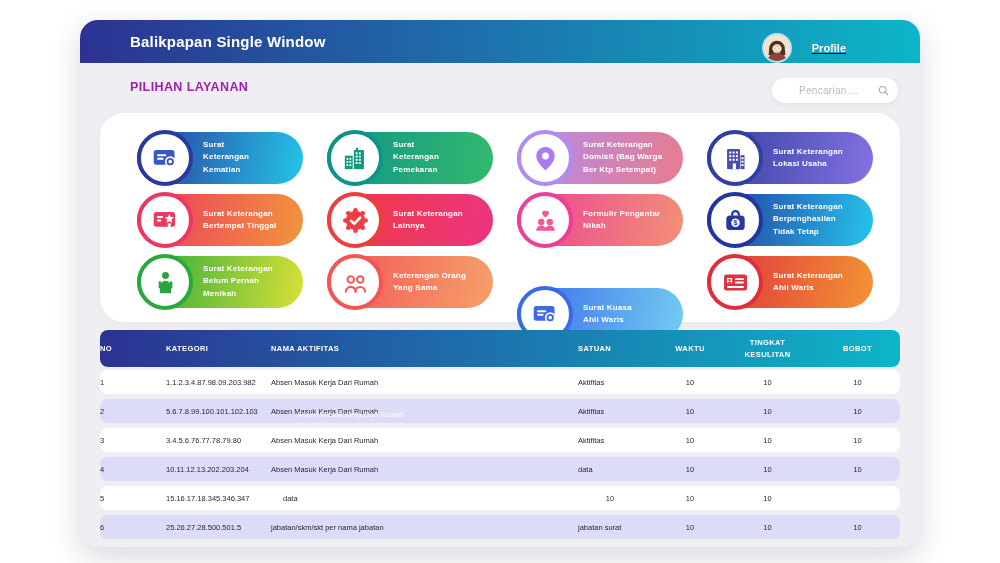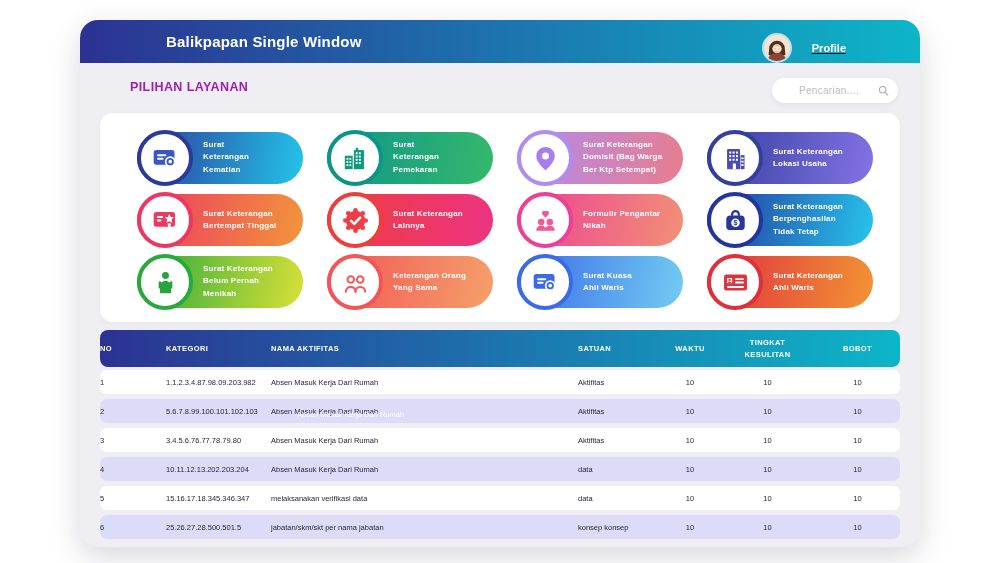--- a/index.html
+++ b/index.html
@@ -8,21 +8,21 @@
   .stage { position:relative; width:1000px; height:563px; background:#fff; }
 
   .window { position:absolute; left:80px; top:20px; width:840px; height:527px;
             background:#efeff3; border-radius:18px;
             box-shadow:0 10px 30px rgba(40,40,80,.18); }
 
   
   .appbar { position:absolute; top:0; left:0; right:0; height:43px;
             border-radius:18px 18px 0 0;
             background:linear-gradient(90deg,#2c3292,#0db5c8);
-            display:flex; align-items:center;padding-left:36px; }
+            display:flex; align-items:center; }
   .app-title { margin-left:50px; color:#fff; font-size:15px; font-weight:bold; letter-spacing:.2px; }
   .profile { position:absolute; right:74px; top:0; height:55px; display:flex; align-items:center; gap:22px; cursor:pointer;text-decoration:underline; }
   .avatar { width:26px; height:26px; border-radius:50%; overflow:hidden;
             box-shadow:0 0 0 2px rgba(255,255,255,.7); background:#f4e3cf; flex:none; }
   .avatar svg { display:block; width:26px; height:26px; }
   .profile-label { color:#fff; font-size:11px; font-weight:bold; }
 
   
   .section-title { position:absolute; left:50px; top:60px; font-size:12.5px; font-weight:bold;
                    color:#a21caf; letter-spacing:.4px; }
@@ -30,21 +30,21 @@
             background:#fff; border-radius:13px; box-shadow:0 2px 6px rgba(0,0,0,.06); }
   .search input { position:absolute; inset:0; border:none; outline:none; background:transparent;
                   border-radius:13px; padding:0 26px 0 14px; font-size:10px; color:#555;
                   font-family:Liberation Sans, sans-serif;text-align:center; }
   .search input::placeholder { color:#b9b9c4; letter-spacing:.3px; }
   .search-ic { position:absolute; right:8px; top:6px; width:13px; height:13px; cursor:pointer; }
   .search-ic svg { display:block; width:13px; height:13px; }
 
   
   .panel { position:absolute; left:20px; top:93px; width:800px; height:209px;
-           background:#fff; border-radius:13px; box-shadow:0 2px 10px rgba(0,0,0,.03);text-decoration:underline; }
+           background:#fff; border-radius:24px; box-shadow:0 2px 10px rgba(0,0,0,.03);text-decoration:underline; }
   .cards { position:absolute; inset:0; padding:19px 0 0 37px; display:grid;
            grid-template-columns:repeat(4,166px); grid-auto-rows:52px;
            column-gap:24px; row-gap:10px; }
   .card { position:relative; width:166px; height:52px; border-radius:26px; cursor:pointer; }
   .card-circle { position:absolute; left:0; top:-2px; width:56px; height:56px; border-radius:50%;
                  background:#fff; border:4px solid; display:flex; align-items:center; justify-content:center; }
   .card-circle svg { width:27px; height:27px; display:block; }
   .card-label { position:absolute; left:66px; top:50%; transform:translateY(-50%);
                 color:#fff; font-size:8px; font-weight:bold; line-height:1.55;
                 white-space:pre-line; letter-spacing:.2px; }
@@ -269,21 +269,21 @@
                   <circle cx="7.8" cy="9.3" r="2.9"></circle>
                   <path d="M3.4 20.3 a4.4 4.4 0 0 1 8.8 0"></path>
                   <circle cx="16.2" cy="9.3" r="2.9"></circle>
                   <path d="M11.8 20.3 a4.4 4.4 0 0 1 8.8 0"></path>
                 </g>
               </svg>
             </span>
             <span class="card-label">Keterangan Orang
 Yang Sama</span>
           </div>
-          <div class="card" style="background: linear-gradient(100deg, rgb(58, 106, 232), rgb(114, 204, 242));">
+          <div class="card" style="background: linear-gradient(100deg, rgb(58, 106, 232), rgb(114, 204, 242)); margin-top: 32px;">
             <span class="card-circle" style="border-color: rgb(58, 106, 232); color: rgb(58, 106, 232);">
               <svg viewBox="0 0 24 24">
                 <rect x="1.5" y="4.5" width="18.5" height="13" rx="2.4" fill="currentColor"></rect>
                 <rect x="4.5" y="8.2" width="8.2" height="1.7" rx="0.8" fill="#fff"></rect>
                 <rect x="4.5" y="11.4" width="5.8" height="1.7" rx="0.8" fill="#fff"></rect>
                 <path d="M14.4 17.6 L15.2 21.6 L16.2 20.2 L17.2 21.6 L18 17.6 Z" fill="#fff"></path>
                 <circle cx="16.2" cy="14.8" r="4" fill="currentColor" stroke="#fff" stroke-width="1.5"></circle>
                 <circle cx="16.2" cy="14.8" r="1.6" fill="#fff"></circle>
               </svg>
             </span>
@@ -350,31 +350,30 @@
           <div class="td c1">10.11.12.13.202.203.204</div>
           <div class="td c2">Absen Masuk Kerja Dari Rumah</div>
           <div class="td c3">data</div>
           <div class="td c4">10</div>
           <div class="td c5">10</div>
           <div class="td c6">10</div>
         </div>
         <div class="tr grid7">
           <div class="td c0">5</div>
           <div class="td c1">15.16.17.18.345.346.347</div>
-          <div class="td c2">melaksanakan verifikasi data</div>
           <div class="td c3">data</div>
           <div class="td c4">10</div>
           <div class="td c5">10</div>
           <div class="td c6">10</div>
         </div>
         <div class="tr grid7 alt">
           <div class="td c0">6</div>
           <div class="td c1">25.26.27.28.500.501.5</div>
           <div class="td c2">jabatan/skm/skt per nama jabatan</div>
-          <div class="td c3">konsep konsep</div>
+          <div class="td c3">jabatan surat</div>
           <div class="td c4">10</div>
           <div class="td c5">10</div>
           <div class="td c6">10</div>
         </div>
       </div>
 
   </div>
 </div>
 
 </body></html>

